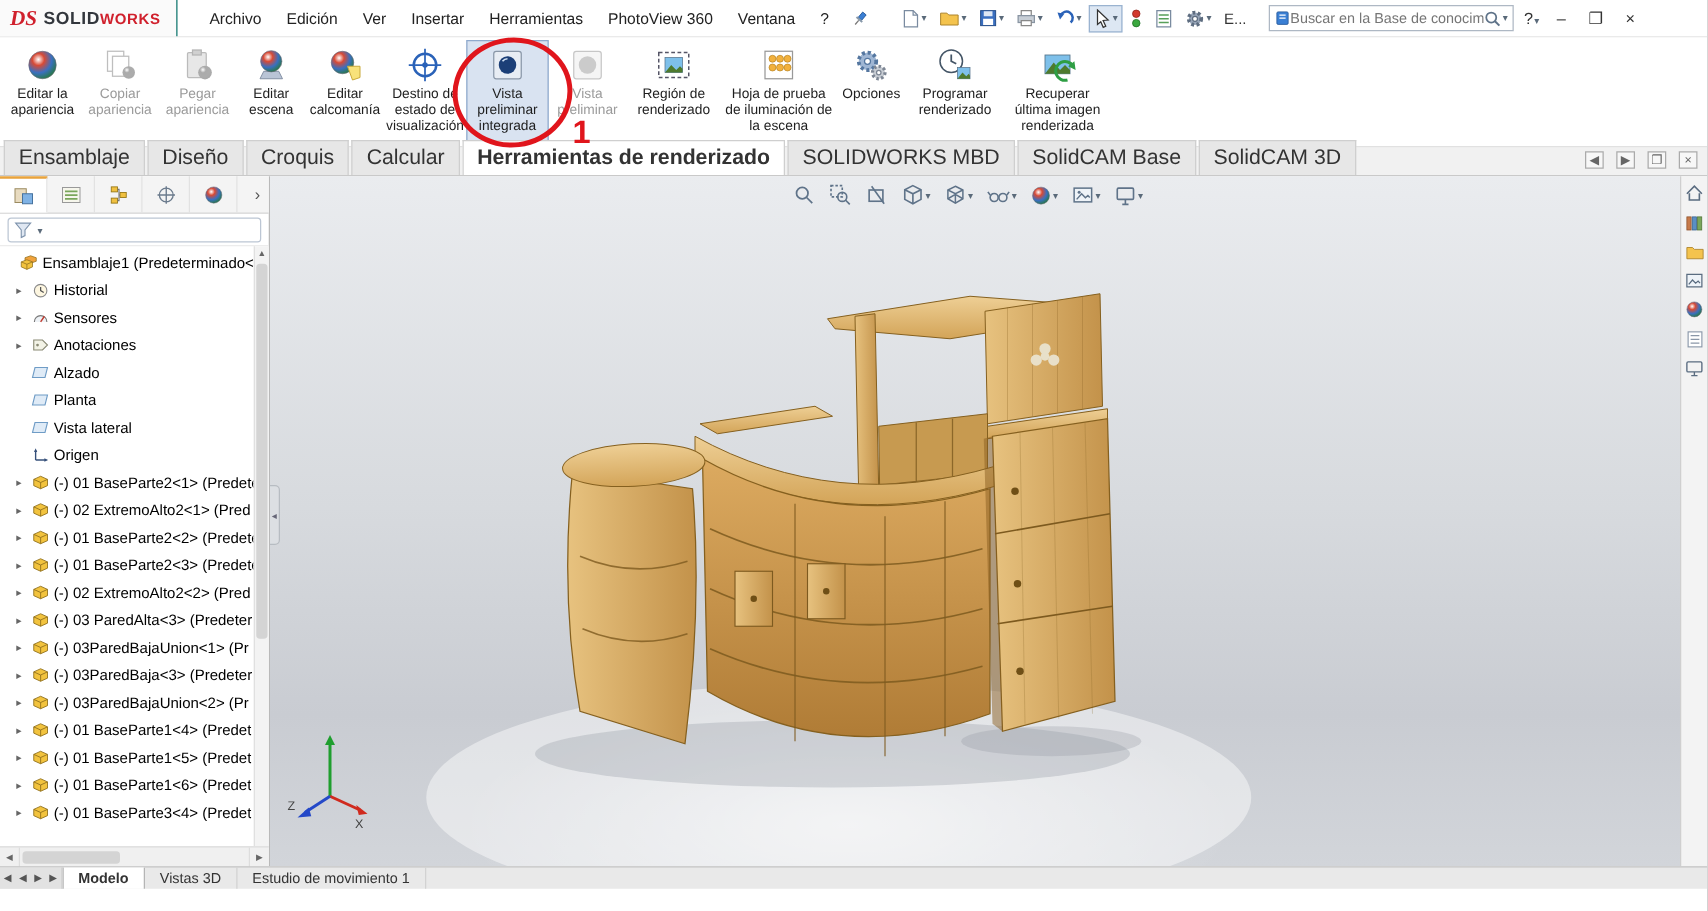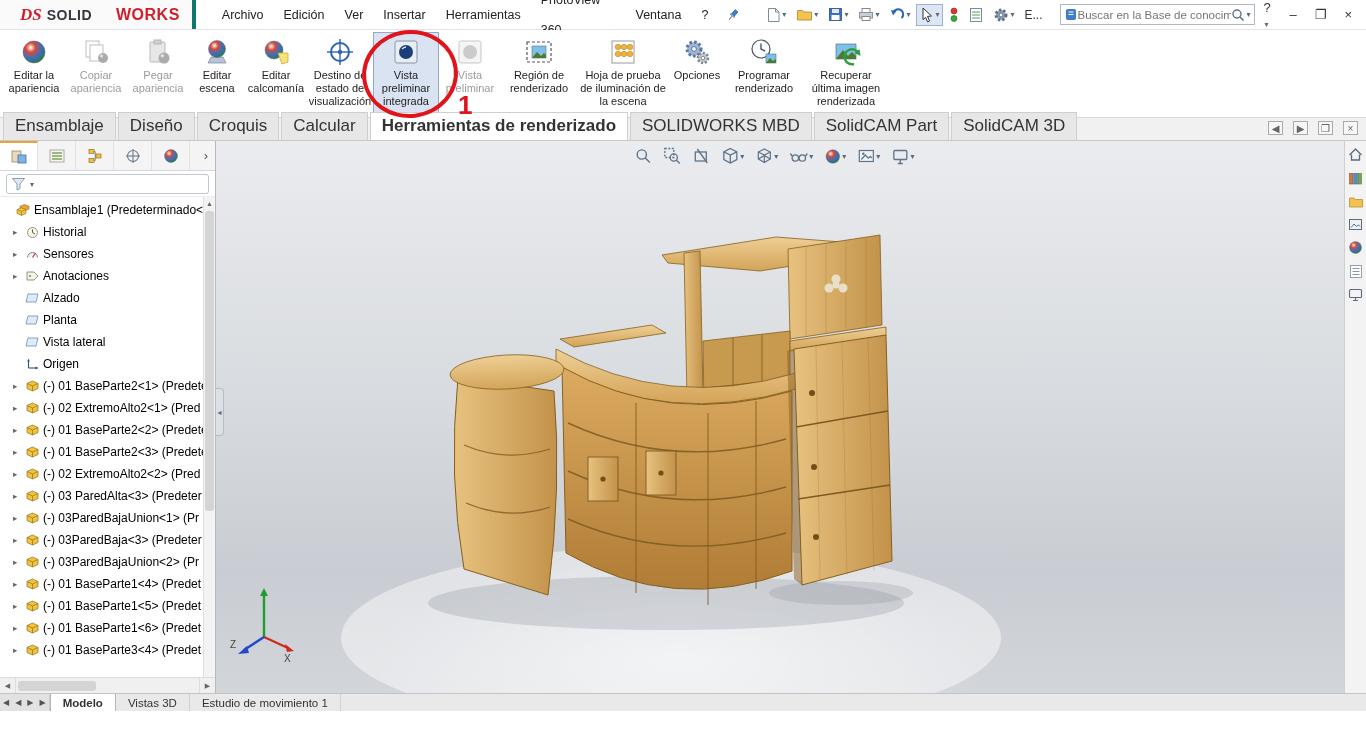--- a/index.html
+++ b/index.html
@@ -2,24 +2,24 @@
 <html><head>
 <meta charset="utf-8">
 <style>
   * { box-sizing:border-box; margin:0; padding:0; user-select:none; }
   html,body { width:100%; height:100%; }
   body { font-family:"Liberation Sans","DejaVu Sans",sans-serif; background:#888; }
   .win { position:relative; width:1366px; height:729px; background:#fff; overflow:hidden; cursor:default; }
 
   
   .titlebar { position:absolute; left:0; top:0; right:0; height:30px; background:#fff; border-bottom:1px solid #e4e4e4; display:flex; align-items:center; }
-  .logo { display:flex; align-items:center; gap:5px; padding:0 12px 0 20px; height:100%; background:#fafafa; border-right:4px solid #0f766e; }
+  .logo { display:flex; align-items:center; gap:5px; padding:0 12px 0 8px; height:100%; background:#fafafa; border-right:1px solid #0f766e; }
   .logo .ds { color:#d0202c; font-weight:bold; font-style:italic; font-size:17px; font-family:"Liberation Serif","DejaVu Serif",serif; }
   .logo .solid { color:#33373d; font-weight:bold; font-size:14px; letter-spacing:.5px; }
-  .logo .works { color:#d0202c; font-weight:bold; font-size:16px; letter-spacing:.5px;margin-left:24px; }
+  .logo .works { color:#d0202c; font-weight:bold; font-size:12px; letter-spacing:.5px; }
   .menus { display:flex; align-items:center; margin-left:16px; }
   .menu { padding:0 10px; font-size:12.5px; color:#222; line-height:30px; }
   .pin { margin:0 8px; display:flex; align-items:center; }
   .qtb { display:flex; align-items:center; gap:2px; margin-left:14px; }
   .qbtn { display:flex; align-items:center; padding:2px 3px; border:1px solid transparent; }
   .qbtn.pressed { border:1px solid #9ab3d0; background:#dde7f3; }
   .caret { font-size:8px; color:#5a6a7a; margin-left:1px; }
   .qtext { font-size:12px; color:#333; margin:0 4px; }
   .search { display:flex; align-items:center; margin-left:14px; width:196px; height:21px; border:1px solid #aeb8c4; background:#fff; padding:0 4px; }
   .search input { border:none; outline:none; flex:1; font-size:11.5px; color:#555; font-family:inherit; background:transparent; min-width:0; }
@@ -378,21 +378,21 @@
   <div class="annot-ellipse"></div>
   <div class="annot-num">1</div>
 
   <div class="cmdtabs">
     <span class="ctab">Ensamblaje</span>
     <span class="ctab">Diseño</span>
     <span class="ctab">Croquis</span>
     <span class="ctab">Calcular</span>
     <span class="ctab active">Herramientas de renderizado</span>
     <span class="ctab">SOLIDWORKS MBD</span>
-    <span class="ctab">SolidCAM Part</span>
+    <span class="ctab">SolidCAM Base</span>
     <span class="ctab">SolidCAM 3D</span>
     <span class="ctab-icons">
       <span class="cti">◀</span>
       <span class="cti">▶</span>
       <span class="cti">❐</span>
       <span class="cti">×</span>
     </span>
   </div>
 
   <div class="leftpanel">

